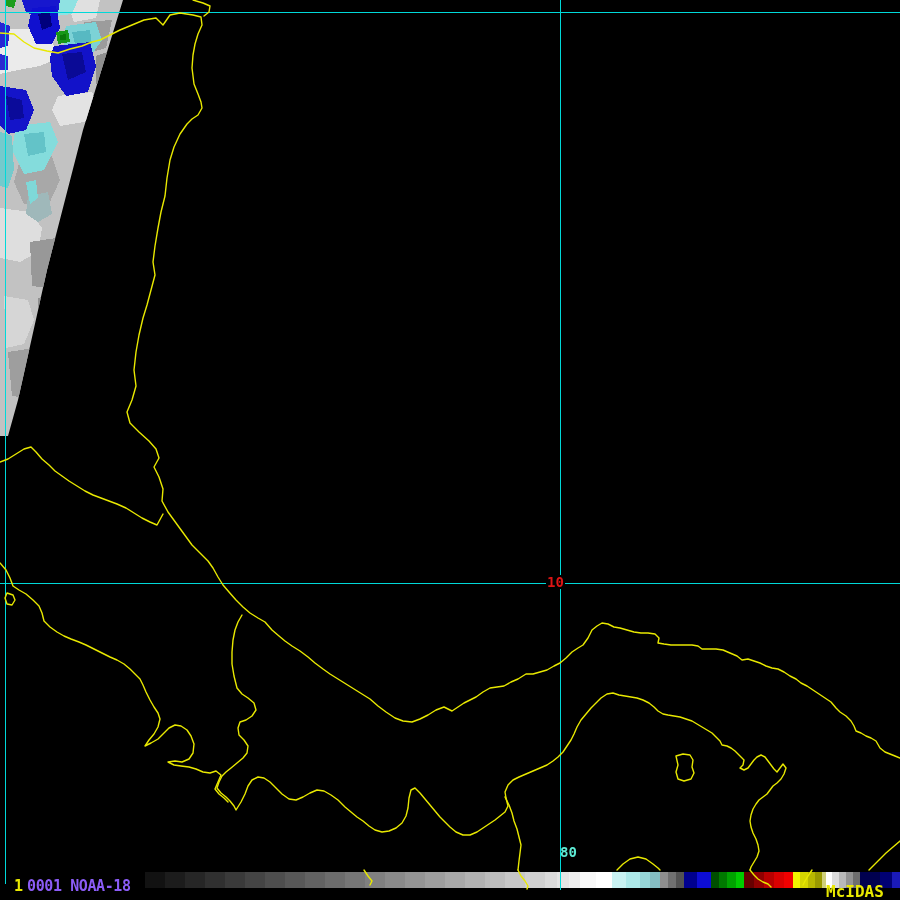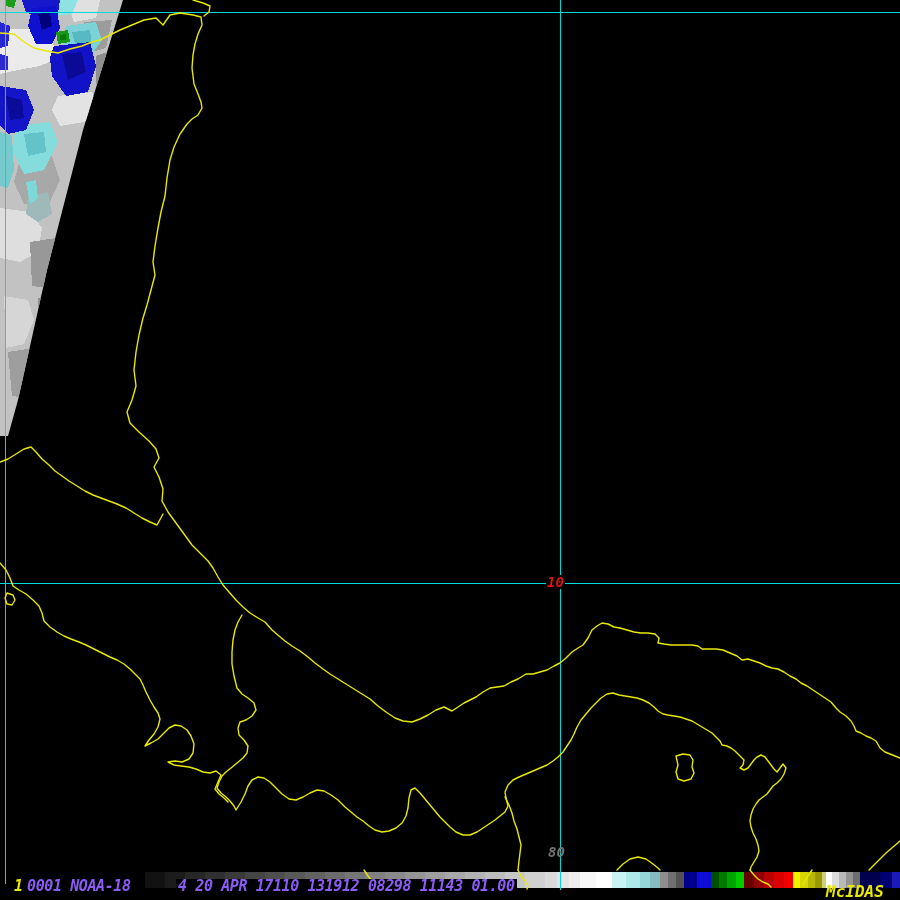--- a/index.html
+++ b/index.html
@@ -1,17 +1,17 @@
 <!DOCTYPE html>
 <html><head>
 <meta charset="utf-8">
 <style>
   html,body{margin:0;padding:0;background:#000;}
   .screen{position:relative;width:900px;height:900px;background:#000;overflow:hidden;
-          font-family:"DejaVu Sans Mono","Liberation Mono",monospace;font-style:italic;}
+          font-family:"DejaVu Sans Mono","Liberation Mono",monospace;}
   .map-svg{position:absolute;left:0;top:0;z-index:3;}
   .colorbar{position:absolute;left:145px;top:872px;width:755px;height:16px;display:flex;z-index:2;}
   .colorbar .seg{height:16px;flex:0 0 auto;}
   .txt{position:absolute;z-index:4;font-size:15px;font-weight:bold;letter-spacing:-0.4px;
        line-height:15px;white-space:pre;color:#8b5cf6;}
   .frame-num{left:14px;top:879px;color:#e8e800;}
   .img-text{left:27px;top:879px;}
   .time-text{left:176px;top:879px;background:#000;padding:0 2px;}
   .brand{left:826px;top:884px;color:#e8e800;font-size:16px;letter-spacing:0;}
   .geo-label{position:absolute;z-index:5;font-size:14px;font-weight:bold;line-height:14px;letter-spacing:0;}
@@ -153,19 +153,18 @@
       <polygon points="676,756 683,754 690,755 693,760 692,767 694,773 691,779 684,781 678,779 676,772 678,765"></polygon>
 
       <polyline points="364,870 368,876 372,881 370,885"></polyline>
       <polyline points="518,870 521,876 525,881 528,886 527,889"></polyline>
       <polyline points="750,870 754,875 758,879 763,882 768,884 771,887"></polyline>
       <polyline points="812,870 808,876 805,881 803,885"></polyline>
     </g>
   </svg>
 
   <div class="geo-label lat-label" style="color: rgb(221, 20, 20);">10</div>
-  <div class="geo-label lon-label" style="color: #737373;">80</div>
+  <div class="geo-label lon-label" style="color: #5eead4; margin-left: 12px;">80</div>
 
   <div class="txt frame-num" style="color: rgb(232, 232, 0);">1</div>
   <div class="txt img-text">0001 NOAA-18</div>
-  <div class="txt time-text">4 20 APR 17110 131912 08298 11143 01.00</div>
   <div class="txt brand" style="color: rgb(232, 232, 0);">McIDAS</div>
 </div>
 
 </body></html>

